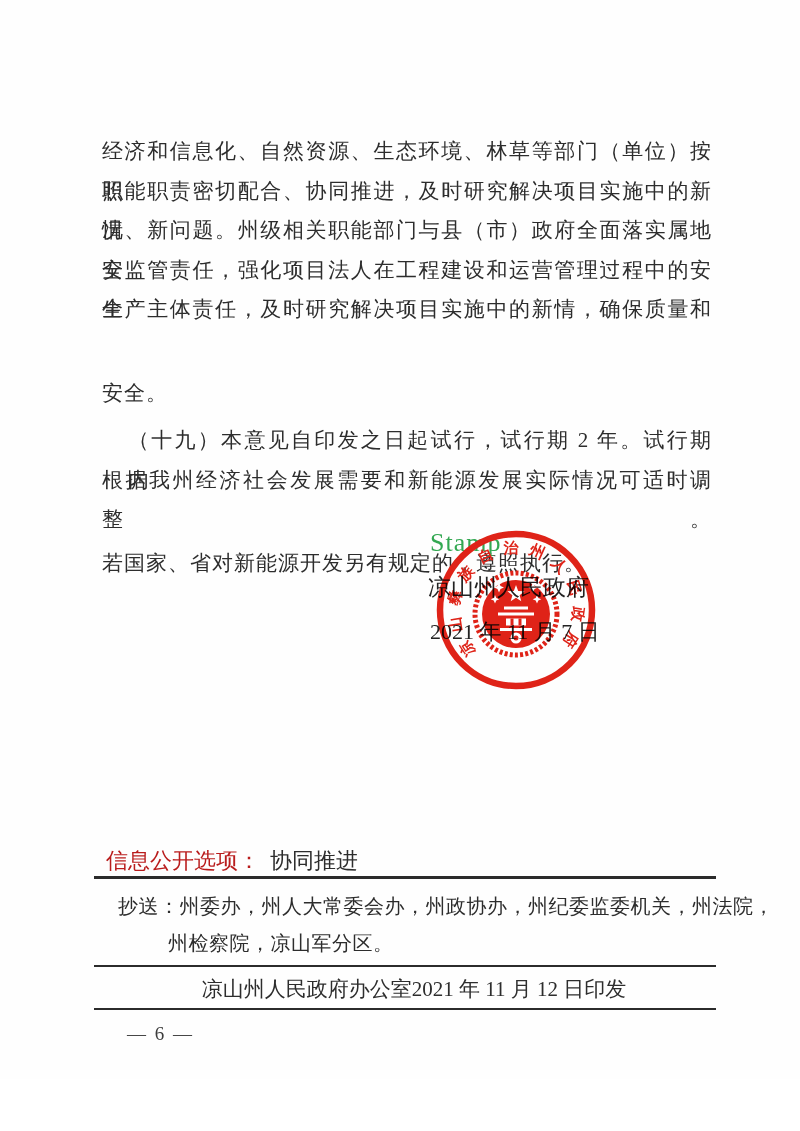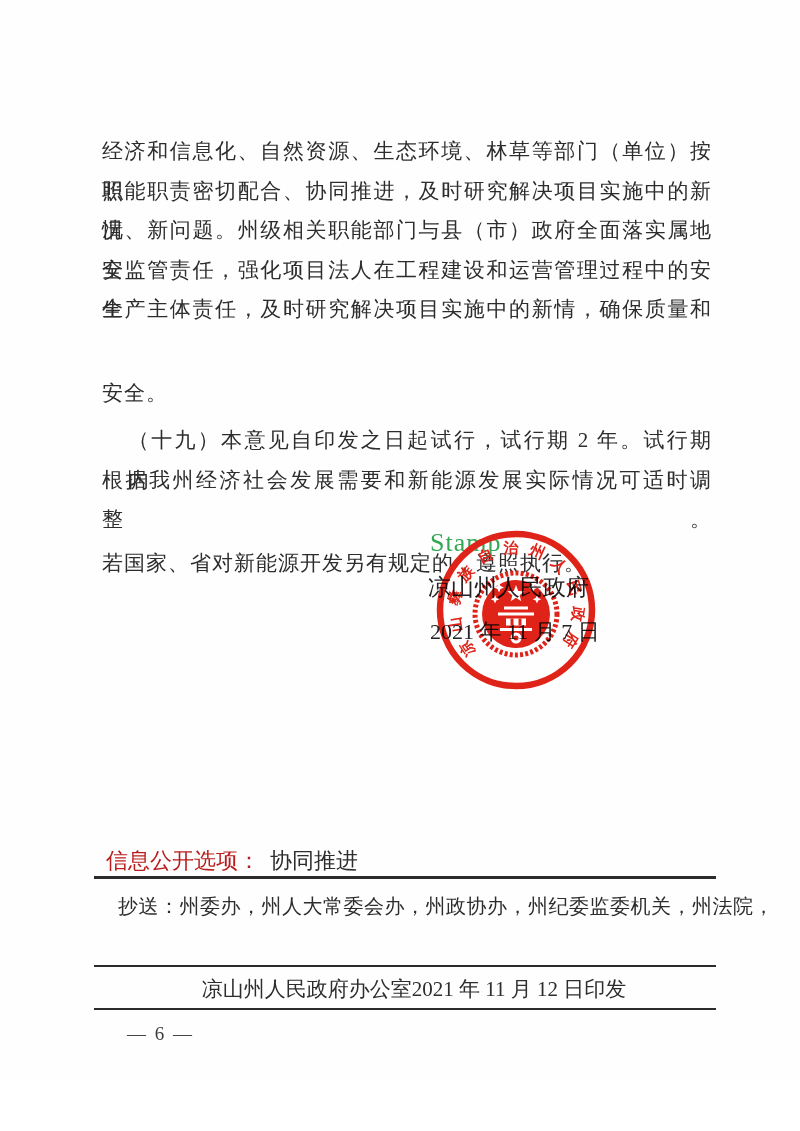--- a/index.html
+++ b/index.html
@@ -100,20 +100,21 @@
   <div class="sig-layer sig-authority">凉山州人民政府</div>
   <div class="sig-layer sig-date">2021 年 11 月 7 日</div>
 
   <div class="disclosure-row">
     <span class="disclosure-label">信息公开选项：</span><span class="disclosure-value">协同推进</span>
   </div>
 
   <div class="rule rule1"></div>
 
   <div class="copyto-line1">抄送：州委办，州人大常委会办，州政协办，州纪委监委机关，州法院，</div>
+  <div class="copyto-line2">州检察院，凉山军分区。</div>
 
   <div class="rule rule2"></div>
 
   <div class="issuer-row">
     <span>凉山州人民政府办公室</span>
     <span>2021 年 11 月 12 日印发</span>
   </div>
 
   <div class="rule rule3"></div>
 

